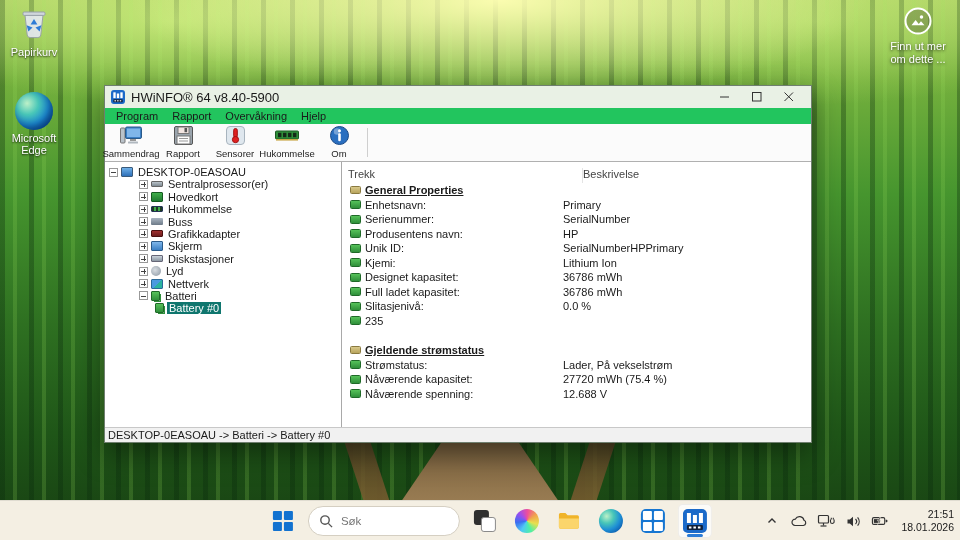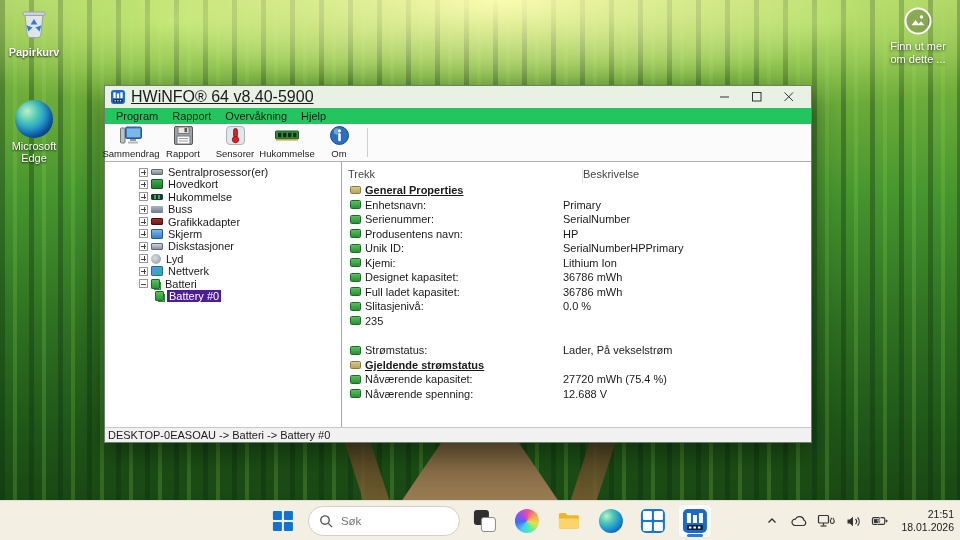--- a/index.html
+++ b/index.html
@@ -22,38 +22,38 @@
   }
   .wp-fence-l, .wp-fence-r { position:absolute; bottom:0; width:26px; height:100px;
     background:linear-gradient(180deg, #5a4426, #7a5c30 60%, #8a6a38); opacity:.85; }
   .wp-fence-l { left:calc(50% - 120px); transform:skewX(18deg); }
   .wp-fence-r { left:calc(50% + 94px);  transform:skewX(-18deg); }
 
   
   .dicon { position:absolute; width:64px; text-align:center; color:#fff; font-size:11px;
     text-shadow:0 1px 2px rgba(0,0,0,.85); cursor:default; }
   .dicon .dglyph { display:block; margin:0 auto 2px; }
-  .dicon-bin { left:2px; top:4px;font-weight:bold; }
-  .dicon-edge { left:2px; top:100px; }
+  .dicon-bin { left:2px; top:4px; }
+  .dicon-edge { left:2px; top:92px; }
   .edge-ball { width:38px; height:38px; border-radius:50%;
     background:radial-gradient(circle at 32% 30%, #bdf0c8 0%, #49c7b8 30%, #1e8fd5 58%, #0c57a8 82%, #083f80 100%);
     box-shadow:inset -3px -4px 8px rgba(0,30,80,.5); }
 
   
   .spotlight { position:absolute; right:6px; top:6px; width:72px; text-align:center;
     color:#fff; font-size:11px; line-height:1.2; text-shadow:0 1px 3px rgba(0,0,0,.8); }
   .spotlight svg { display:block; margin:0 auto 4px; }
 
   
   .win { position:absolute; left:104px; top:85px; width:708px; height:358px;
     background:#fff; border:1px solid #6f7f6f; box-shadow:0 10px 28px rgba(0,0,0,.45);
     display:flex; flex-direction:column; font-size:11px; color:#1a1a1a; }
   .titlebar { height:22px; background:#e9f1e5; display:flex; align-items:center; padding:0 6px; flex:none; }
   .titlebar .app-ico { width:14px; height:14px; margin-right:6px; flex:none; }
-  .title-text { flex:1; font-size:16px;text-decoration:underline; }
+  .title-text { flex:1; font-size:13px; }
   .tb-controls { display:flex; gap:0; }
   .ctl { width:32px; height:20px; display:flex; align-items:center; justify-content:center; cursor:default; }
 
   .menubar { height:16px; background:#22c55e; display:flex; align-items:center; padding-left:4px; flex:none; }
   .menu-item { padding:0 7px; font-size:11px; cursor:default; }
 
   .toolbar { height:38px; background:#fbfbfb; border-bottom:1px solid #b0b0b0; display:flex; align-items:stretch; padding-left:0; flex:none; }
   .tool-btn { width:52px; display:flex; flex-direction:column; align-items:center; justify-content:center; gap:1px; cursor:default; }
   .tool-label { font-size:9.5px; color:#222; white-space:nowrap; }
   .tool-sep { width:1px; background:#cfcfcf; margin:4px 2px; }
@@ -74,21 +74,21 @@
   .i-bus      { background:linear-gradient(#aab6c2,#6d7a88); height:7px; }
   .i-gpu      { background:linear-gradient(#a03030,#6e1d1d); height:7px; border:1px solid #4a1010; }
   .i-screen   { background:linear-gradient(#7fb6ea,#3b7fc4); border:1px solid #2a5a8a; }
   .i-disk     { background:linear-gradient(#c9d2da,#8a96a2); height:7px; border:1px solid #667; }
   .i-sound    { background:radial-gradient(circle at 40% 40%, #d8dde2, #8a96a2); border-radius:50%; width:10px; }
   .i-net      { background:linear-gradient(135deg,#4a9ae0 50%, #2bb3a0 50%); border:1px solid #2a6a9a; }
   .i-port     { background:linear-gradient(#88a8b8,#4a6a7a); height:6px; }
   .i-batt     { background:linear-gradient(#56c25a,#2f8f3a); border:1px solid #1f6a28; width:9px;
                 box-shadow:2px 2px 0 -1px #2f8f3a; }
   .tlabel { white-space:nowrap; padding:0 2px; }
-  .titem.sel .tlabel { background:#4c1d95; color:#fff; }
+  .titem.sel .tlabel { background:#0f766e; color:#fff; }
 
   .list { flex:1; padding:6px 0 0 6px; overflow:hidden; background:#fff; position:relative; }
   .lheader { display:flex; height:15px; color:#444; }
   .lheader .col1 { width:236px; flex:none; }
   .lheader .col2 { flex:1; border-left:1px solid #e4e4e4; padding-left:0; margin-left:-2px; }
   .lrow { display:flex; align-items:center; height:14.5px; padding-left:2px; cursor:default; }
   .ricon { width:11px; height:9px; flex:none; margin-right:4px; border-radius:1.5px;
     background:linear-gradient(#56c25a,#2f8f3a); border:1px solid #1f6a28; }
   .ricon.sec { background:linear-gradient(#d8c88a,#b8a45c); border:1px solid #8a7a40; height:8px; }
   .rlabel { width:198px; flex:none; white-space:nowrap; }
@@ -269,20 +269,25 @@
             </svg>
         </span>
         <span class="tool-label">Om</span>
       </div>
       <div class="tool-sep"></div>
     </div>
 
     <div class="client">
 
       <div class="tree">
+        <div class="titem lvl0">
+          <span class="exp"></span>
+          <span class="ticon i-monitor"></span>
+          <span class="tlabel">DESKTOP-0EASOAU</span>
+        </div>
         <div class="titem lvl1">
           <span class="exp plus"></span>
           <span class="ticon i-cpu"></span>
           <span class="tlabel">Sentralprosessor(er)</span>
         </div>
         <div class="titem lvl1">
           <span class="exp plus"></span>
           <span class="ticon i-board"></span>
           <span class="tlabel">Hovedkort</span>
         </div>
@@ -384,27 +389,27 @@
           <span class="rvalue">0.0 %</span>
         </div>
         <div class="lrow">
           <span class="ricon"></span>
           <span class="rvalue">235</span>
         </div>
 
         <div class="sec-gap"></div>
 
         <div class="lrow">
+          <span class="ricon sec"></span>
+          <span class="sec-title">Gjeldende strømstatus</span>
+        </div>
+        <div class="lrow">
           <span class="ricon"></span>
           <span class="rlabel">Strømstatus:</span>
           <span class="rvalue">Lader, På vekselstrøm</span>
-        </div>
-        <div class="lrow">
-          <span class="ricon sec"></span>
-          <span class="sec-title">Gjeldende strømstatus</span>
         </div>
         <div class="lrow">
           <span class="ricon"></span>
           <span class="rlabel">Nåværende kapasitet:</span>
           <span class="rvalue">27720 mWh (75.4 %)</span>
         </div>
         <div class="lrow">
           <span class="ricon"></span>
           <span class="rlabel">Nåværende spenning:</span>
           <span class="rvalue">12.688 V</span>

